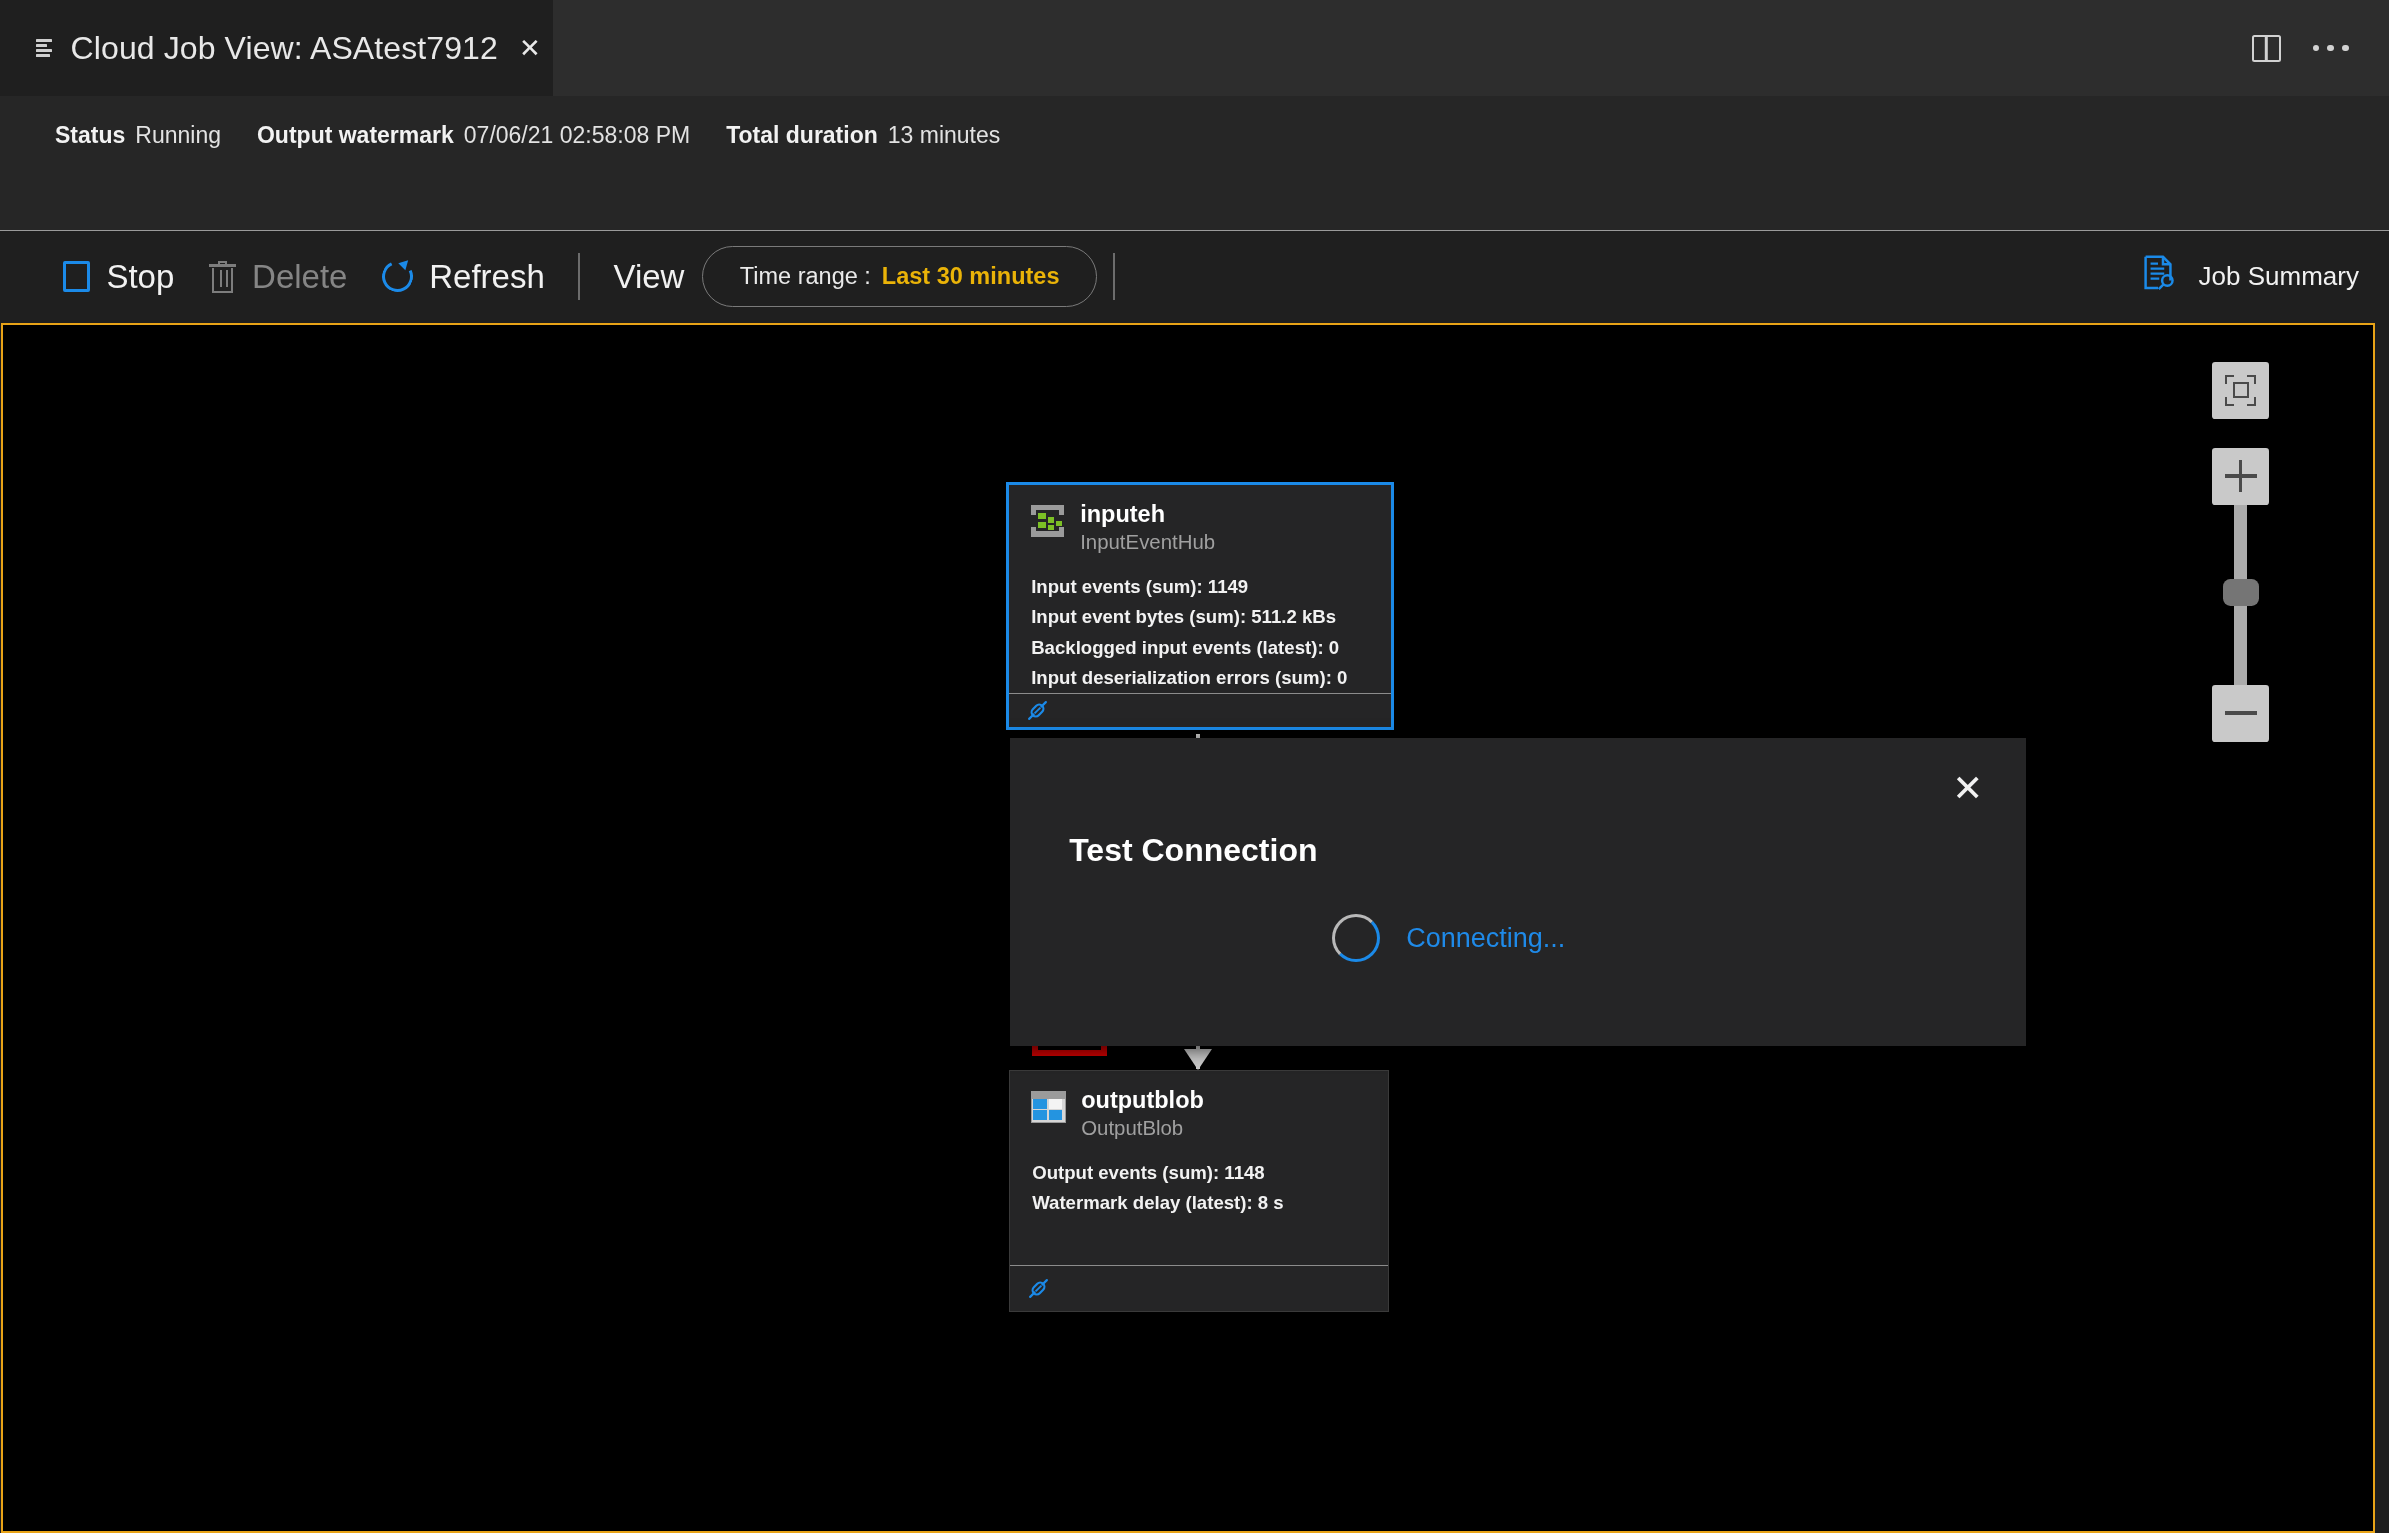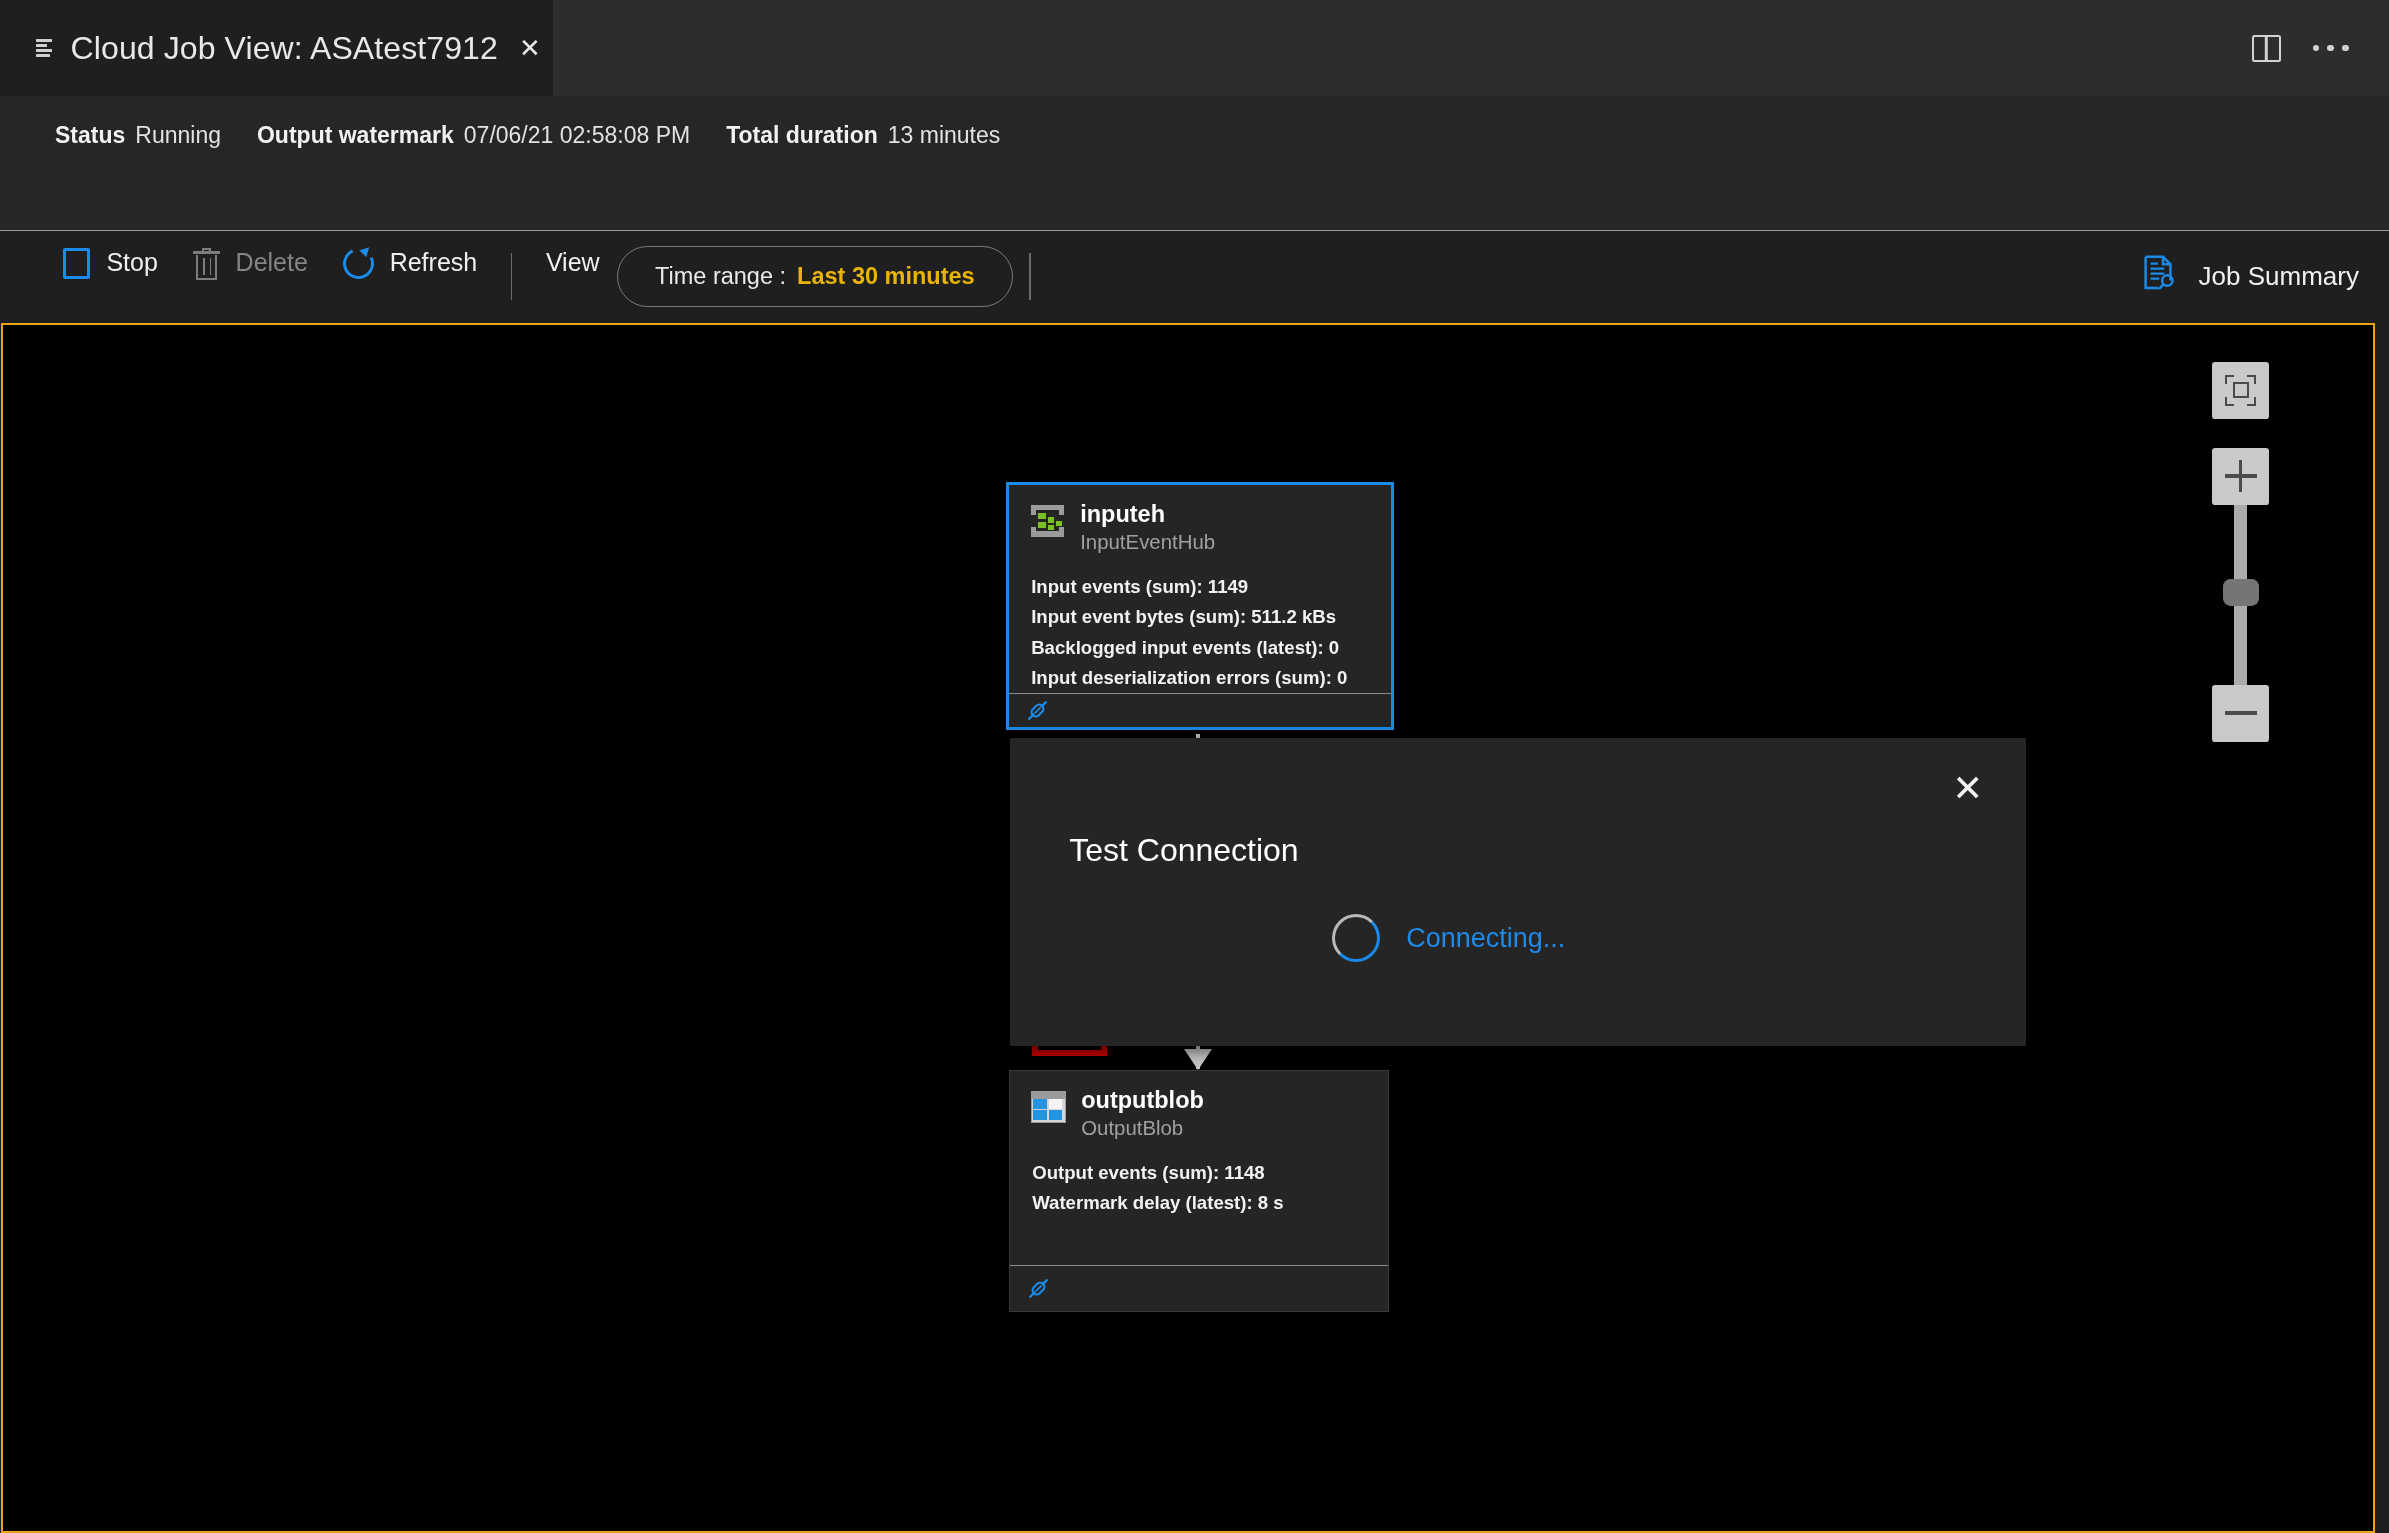--- a/index.html
+++ b/index.html
@@ -81,22 +81,22 @@
   .meta-val { color: #e2e2e2; font-weight: 400; margin-left: 10px; }
   .meta-gap { width: 36px; }
 
   
   .toolbar {
     position: absolute; left: 0; top: 233px; width: 2389px; height: 87px;
     background: #1f1f1f;
     display: flex; align-items: center; padding-left: 46px;
   }
   .tb-btn {
-    display: flex; align-items: flex-start; gap: 16px;
-    height: 57px; padding: 0 17.4px; color: #f1f1f1; font-size: 25px;
+    display: flex; align-items: center; gap: 16px;
+    height: 57px; padding: 0 17.4px; color: #f1f1f1; font-size: 33px;
     background: none; border: none; font-family: inherit;
   }
   .tb-btn.disabled { color: #858585; }
   .stop-icon { width: 27px; height: 31px; border: 3.1px solid #1b8ae8; border-radius: 1.9px; }
   .trash-icon { width: 27px; height: 32px; position: relative; }
   .trash-icon .lid { position: absolute; top: 3.1px; left: 0; width: 27px; height: 3.1px; background: #7d7d7d; }
   .trash-icon .handle { position: absolute; top: 0; left: 9.3px; width: 8.7px; height: 3.7px; border: 2.5px solid #7d7d7d; border-bottom: none; }
   .trash-icon .can { position: absolute; top: 7.4px; left: 3.1px; width: 21px; height: 25px; border: 2.5px solid #7d7d7d; border-top: none; }
   .trash-icon .can::before, .trash-icon .can::after {
     content: ""; position: absolute; top: 2.5px; width: 1.9px; height: 16.7px; background: #7d7d7d;
@@ -201,21 +201,21 @@
     box-shadow: 0 3.7px 16px rgba(0,0,0,.65);
   }
   .dialog-close {
     position: absolute; right: 37px; top: 28.5px; width: 43px; height: 43px;
     display: flex; align-items: center; justify-content: center;
     color: #f2f2f2; font-size: 37px; line-height: 1; font-weight: 300;
     background: none; border: none; font-family: inherit;
   }
   .dialog-title {
     position: absolute; left: 59px; top: 94px;
-    color: #ffffff; font-size: 32px; font-weight: 400;
+    color: #ffffff; font-size: 32px; font-weight: 700;
   }
   .dialog-status { position: absolute; left: 322px; top: 176px; display: flex; align-items: center; gap: 26px; }
   .spinner {
     width: 48px; height: 48px; border-radius: 50%;
     border: 3.1px solid #b9b9b9; border-bottom-color: #1b8ae8; border-right-color: #1b8ae8;
   }
   .spinner-text { color: #1f8ae8; font-size: 27px; }
 
   
   .zoomctl { position: absolute; right: 104px; top: 37px; width: 57px; z-index: 20; }

